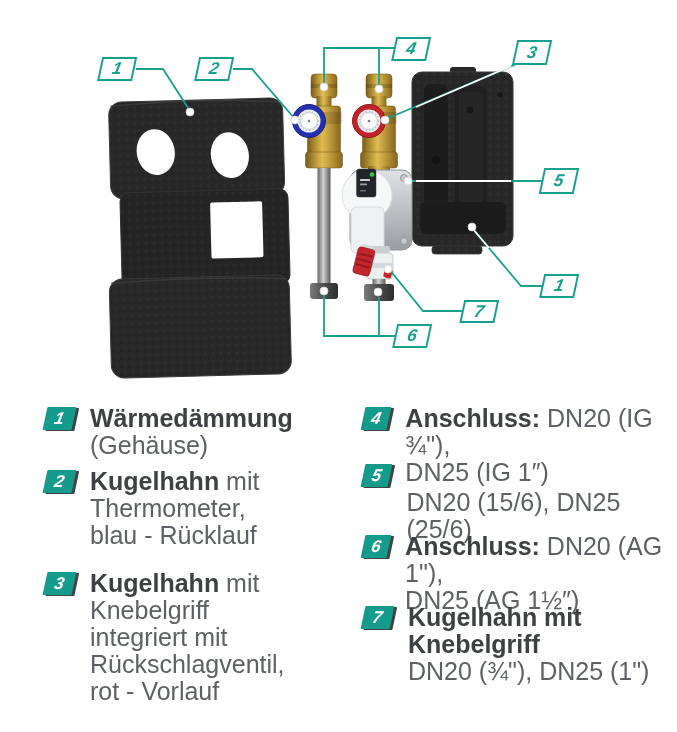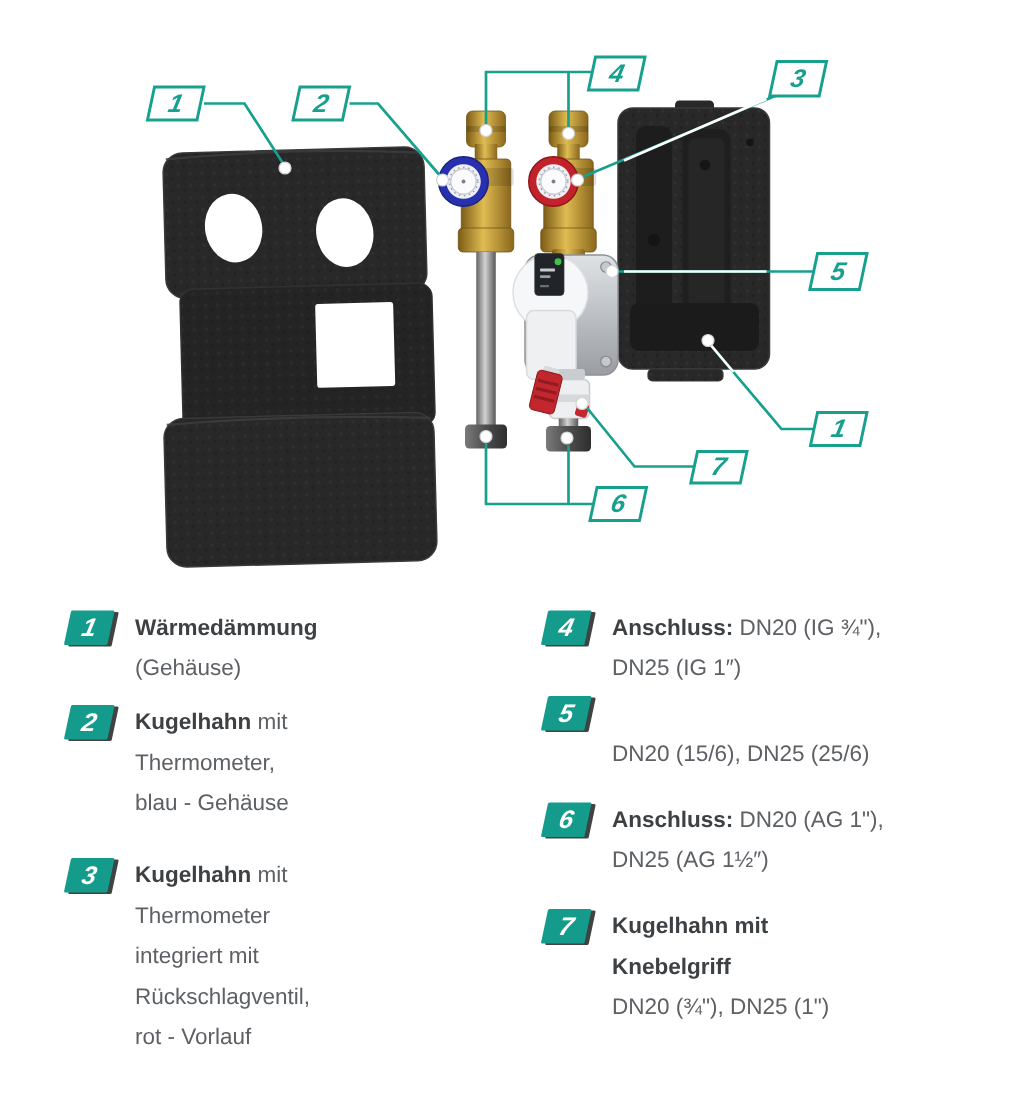--- a/index.html
+++ b/index.html
@@ -15,21 +15,21 @@
   .legend-item{position:absolute;display:flex;align-items:flex-start;gap:16px;}
   .badge{
     width:29px;height:23px;margin-top:2px;
     background:#149b8b;
     transform:skewX(-12deg);
     box-shadow:3px 1px 0 0 #3f4341;
     display:flex;align-items:center;justify-content:center;
     color:#ffffff;font-weight:bold;font-style:italic;font-size:17px;
     border-radius:1px;
   }
-  .ltxt{font-size:15px;line-height:27px;white-space:pre-line;}
+  .ltxt{font-size:25px;line-height:27px;white-space:pre-line;}
   .ltxt .b{font-weight:bold;color:#3e4144;}
   .ltxt .r{font-weight:normal;color:#5d6064;}
   
   .li-1{left:45px;top:405px;} .li-2{left:45px;top:468px;} .li-3{left:45px;top:570px;}
   .li-4{left:363px;top:405px;} .li-5{left:363px;top:462px;}
   .li-6{left:363px;top:533px;} .li-7{left:363px;top:604px;}
 </style>
 </head>
 <body>
 
@@ -220,27 +220,27 @@
     <div class="legend-item li-1">
       <div class="badge">1</div>
       <div class="ltxt"><span class="b">Wärmedämmung</span><span class="r">
 (Gehäuse)</span></div>
     </div>
 
     <div class="legend-item li-2">
       <div class="badge">2</div>
       <div class="ltxt"><span class="b">Kugelhahn</span><span class="r"> mit
 Thermometer,
-blau - Gehäuse</span></div>
+blau - Rücklauf</span></div>
     </div>
 
     <div class="legend-item li-3">
       <div class="badge">3</div>
       <div class="ltxt"><span class="b">Kugelhahn</span><span class="r"> mit
-Thermometer
+Knebelgriff
 integriert mit
 Rückschlagventil,
 rot - Vorlauf</span></div>
     </div>
 
     <div class="legend-item li-4">
       <div class="badge">4</div>
       <div class="ltxt"><span class="b">Anschluss:</span><span class="r"> DN20 (IG ¾"),
 DN25 (IG 1″)</span></div>
     </div>

